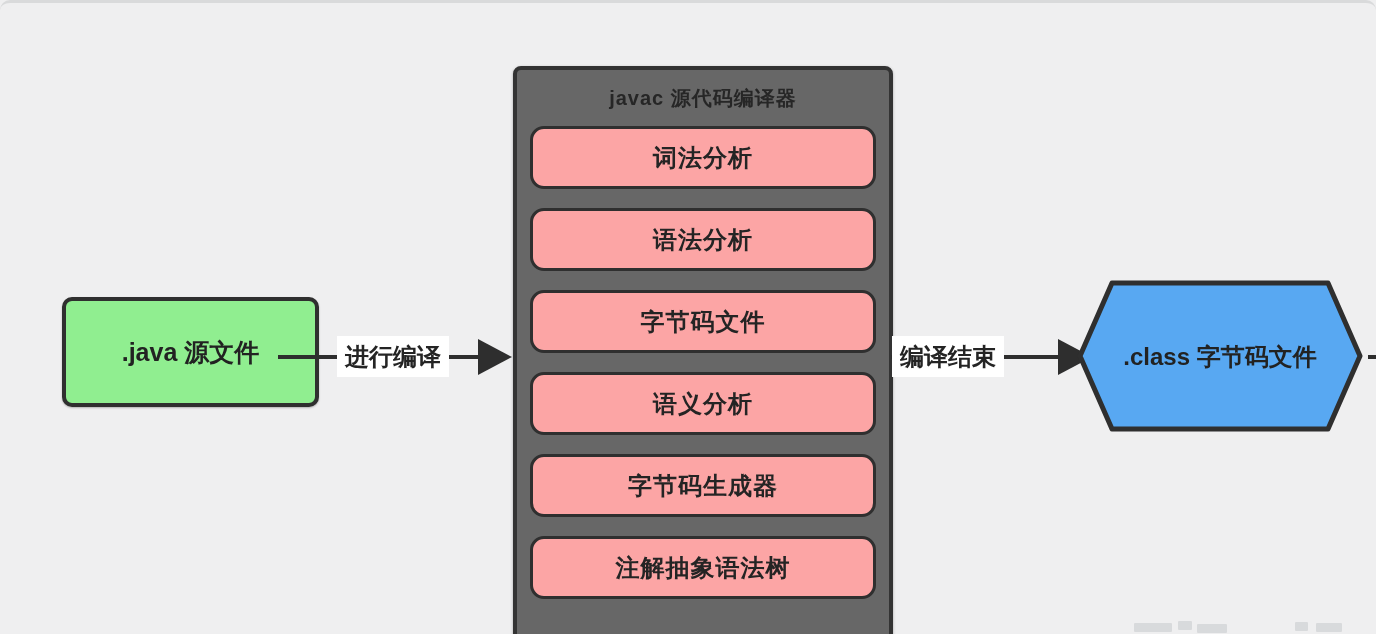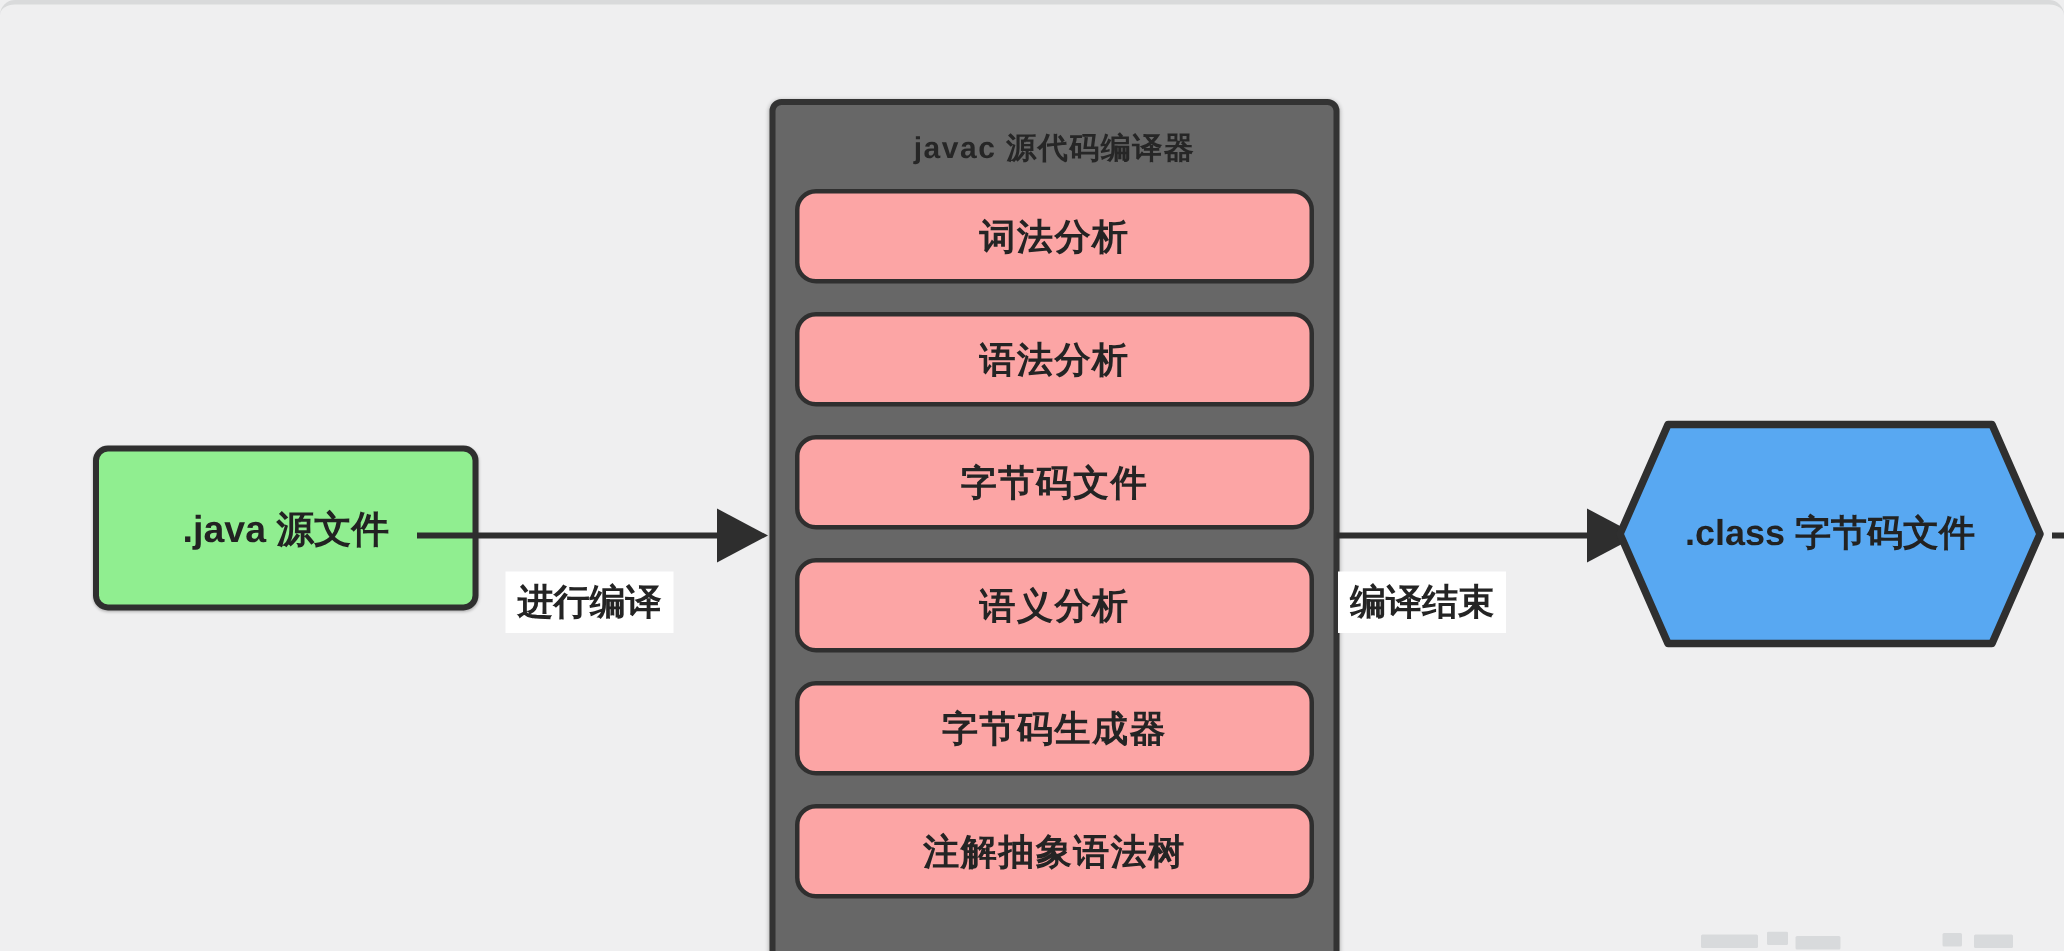--- a/index.html
+++ b/index.html
@@ -58,21 +58,20 @@
   .arrowhead.ah2 { left: 1058px; top: 339px; }
 
   .edge-label {
     position: absolute;
     top: 336px;
     background: #ffffff;
     padding: 5px 8px;
     font-size: 24px; font-weight: bold; color: #242424;
     line-height: 1.3;
     white-space: nowrap;
-    margin-top: 45px;
   }
   .edge-label.el1 { left: 337px; }
   .edge-label.el2 { left: 892px; }
 
   
   .compiler {
     position: absolute;
     left: 513px; top: 66px;
     width: 380px; height: 600px;
     background: #676767;

